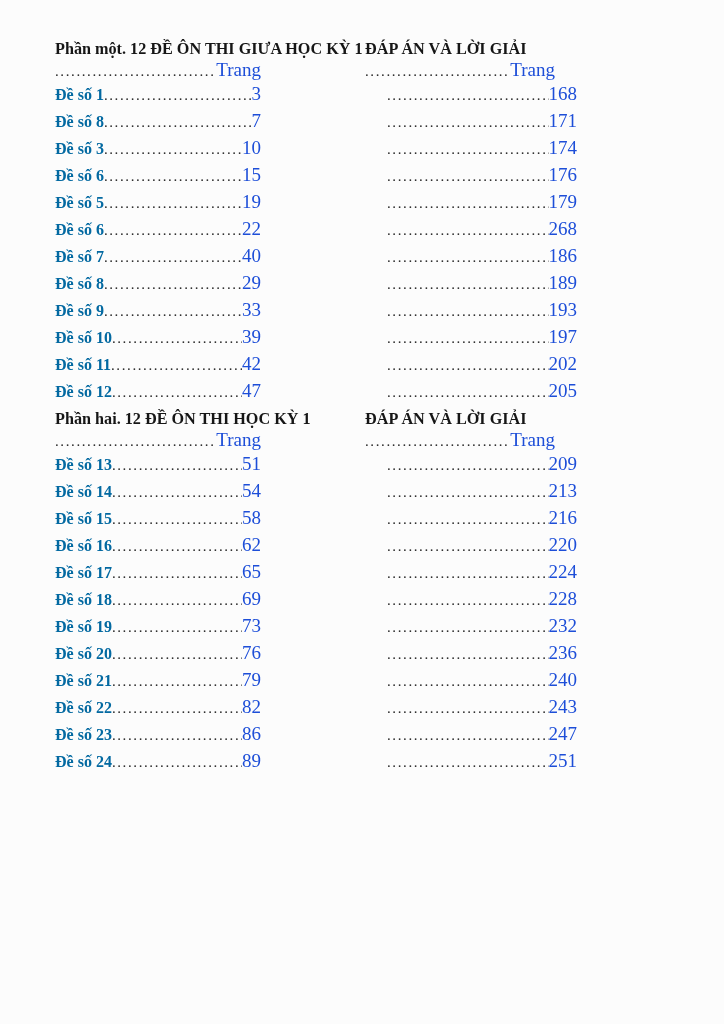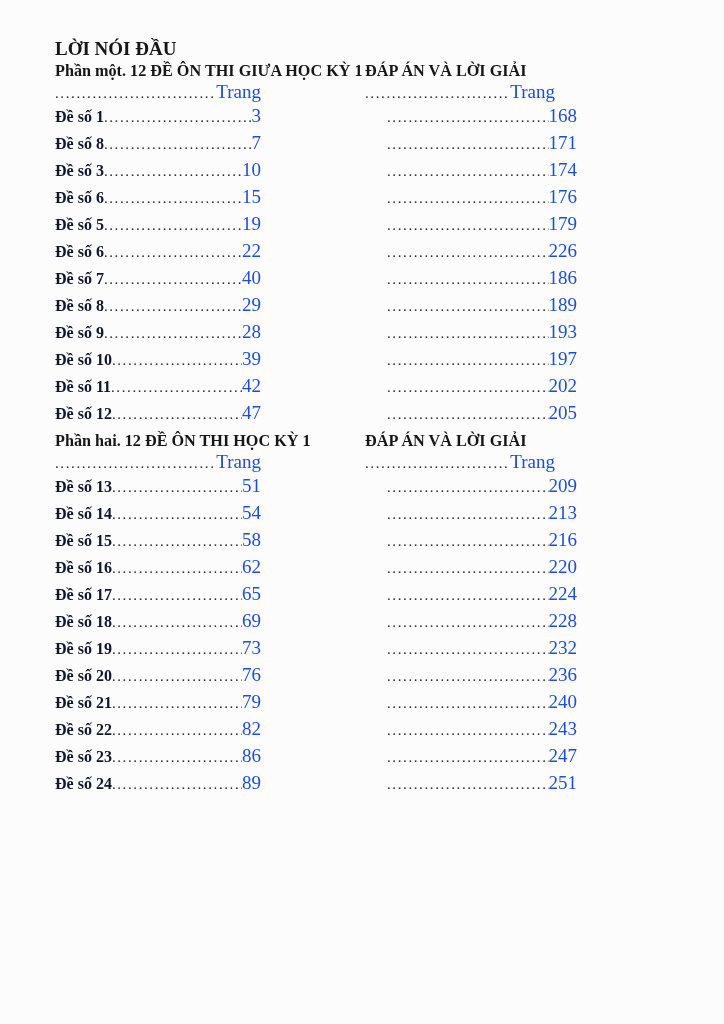--- a/index.html
+++ b/index.html
@@ -44,21 +44,21 @@
     white-space: nowrap;
     color: #161616;
   }
   .trang-row { line-height: 20px; }
   .entry-row { line-height: 25px; }
   .entry-label {
     font-size: 16px;
     font-weight: 700;
     white-space: nowrap;
     flex: 0 0 auto;
-    color: #0f172a;
+    color: #0369a1;
   }
   .leader {
     flex: 1 1 auto;
     min-width: 0;
     overflow: hidden;
     white-space: nowrap;
     font-size: 15px;
     letter-spacing: 1.6px;
     color: #2c2c2c;
   }
@@ -71,21 +71,20 @@
   }
   
   .entry-row .cell-left  { padding-right: 22px; }
   .entry-row .cell-right { padding-right: 14px; }
 </style>
 </head>
 <body>
 
 <div class="page">
   <div class="content">
-    <div class="preface">LỜI NÓI ĐẦU</div>
     <div id="toc-body">
         <div class="row heading-row">
           <div class="cell-left">
             <span class="heading-text">Phần một. 12 ĐỀ ÔN THI GIƯA HỌC KỲ 1</span>
           </div>
           <div class="cell-right">
             <span class="heading-text">ĐÁP ÁN VÀ LỜI GIẢI</span>
           </div>
         </div>
         <div class="row trang-row">
@@ -154,21 +153,21 @@
           </div>
         </div>
         <div class="row entry-row">
           <div class="cell-left">
             <span class="entry-label">Đề số 6</span>
             <span class="leader">....................................................................................................</span>
             <span class="pagenum">22</span>
           </div>
           <div class="cell-right">
             <span class="leader">....................................................................................................</span>
-            <span class="pagenum">226</span>
+            <span class="pagenum">268</span>
           </div>
         </div>
         <div class="row entry-row">
           <div class="cell-left">
             <span class="entry-label">Đề số 7</span>
             <span class="leader">....................................................................................................</span>
             <span class="pagenum">40</span>
           </div>
           <div class="cell-right">
             <span class="leader">....................................................................................................</span>
@@ -183,21 +182,21 @@
           </div>
           <div class="cell-right">
             <span class="leader">....................................................................................................</span>
             <span class="pagenum">189</span>
           </div>
         </div>
         <div class="row entry-row">
           <div class="cell-left">
             <span class="entry-label">Đề số 9</span>
             <span class="leader">....................................................................................................</span>
-            <span class="pagenum">28</span>
+            <span class="pagenum">33</span>
           </div>
           <div class="cell-right">
             <span class="leader">....................................................................................................</span>
             <span class="pagenum">193</span>
           </div>
         </div>
         <div class="row entry-row">
           <div class="cell-left">
             <span class="entry-label">Đề số 10</span>
             <span class="leader">....................................................................................................</span>

